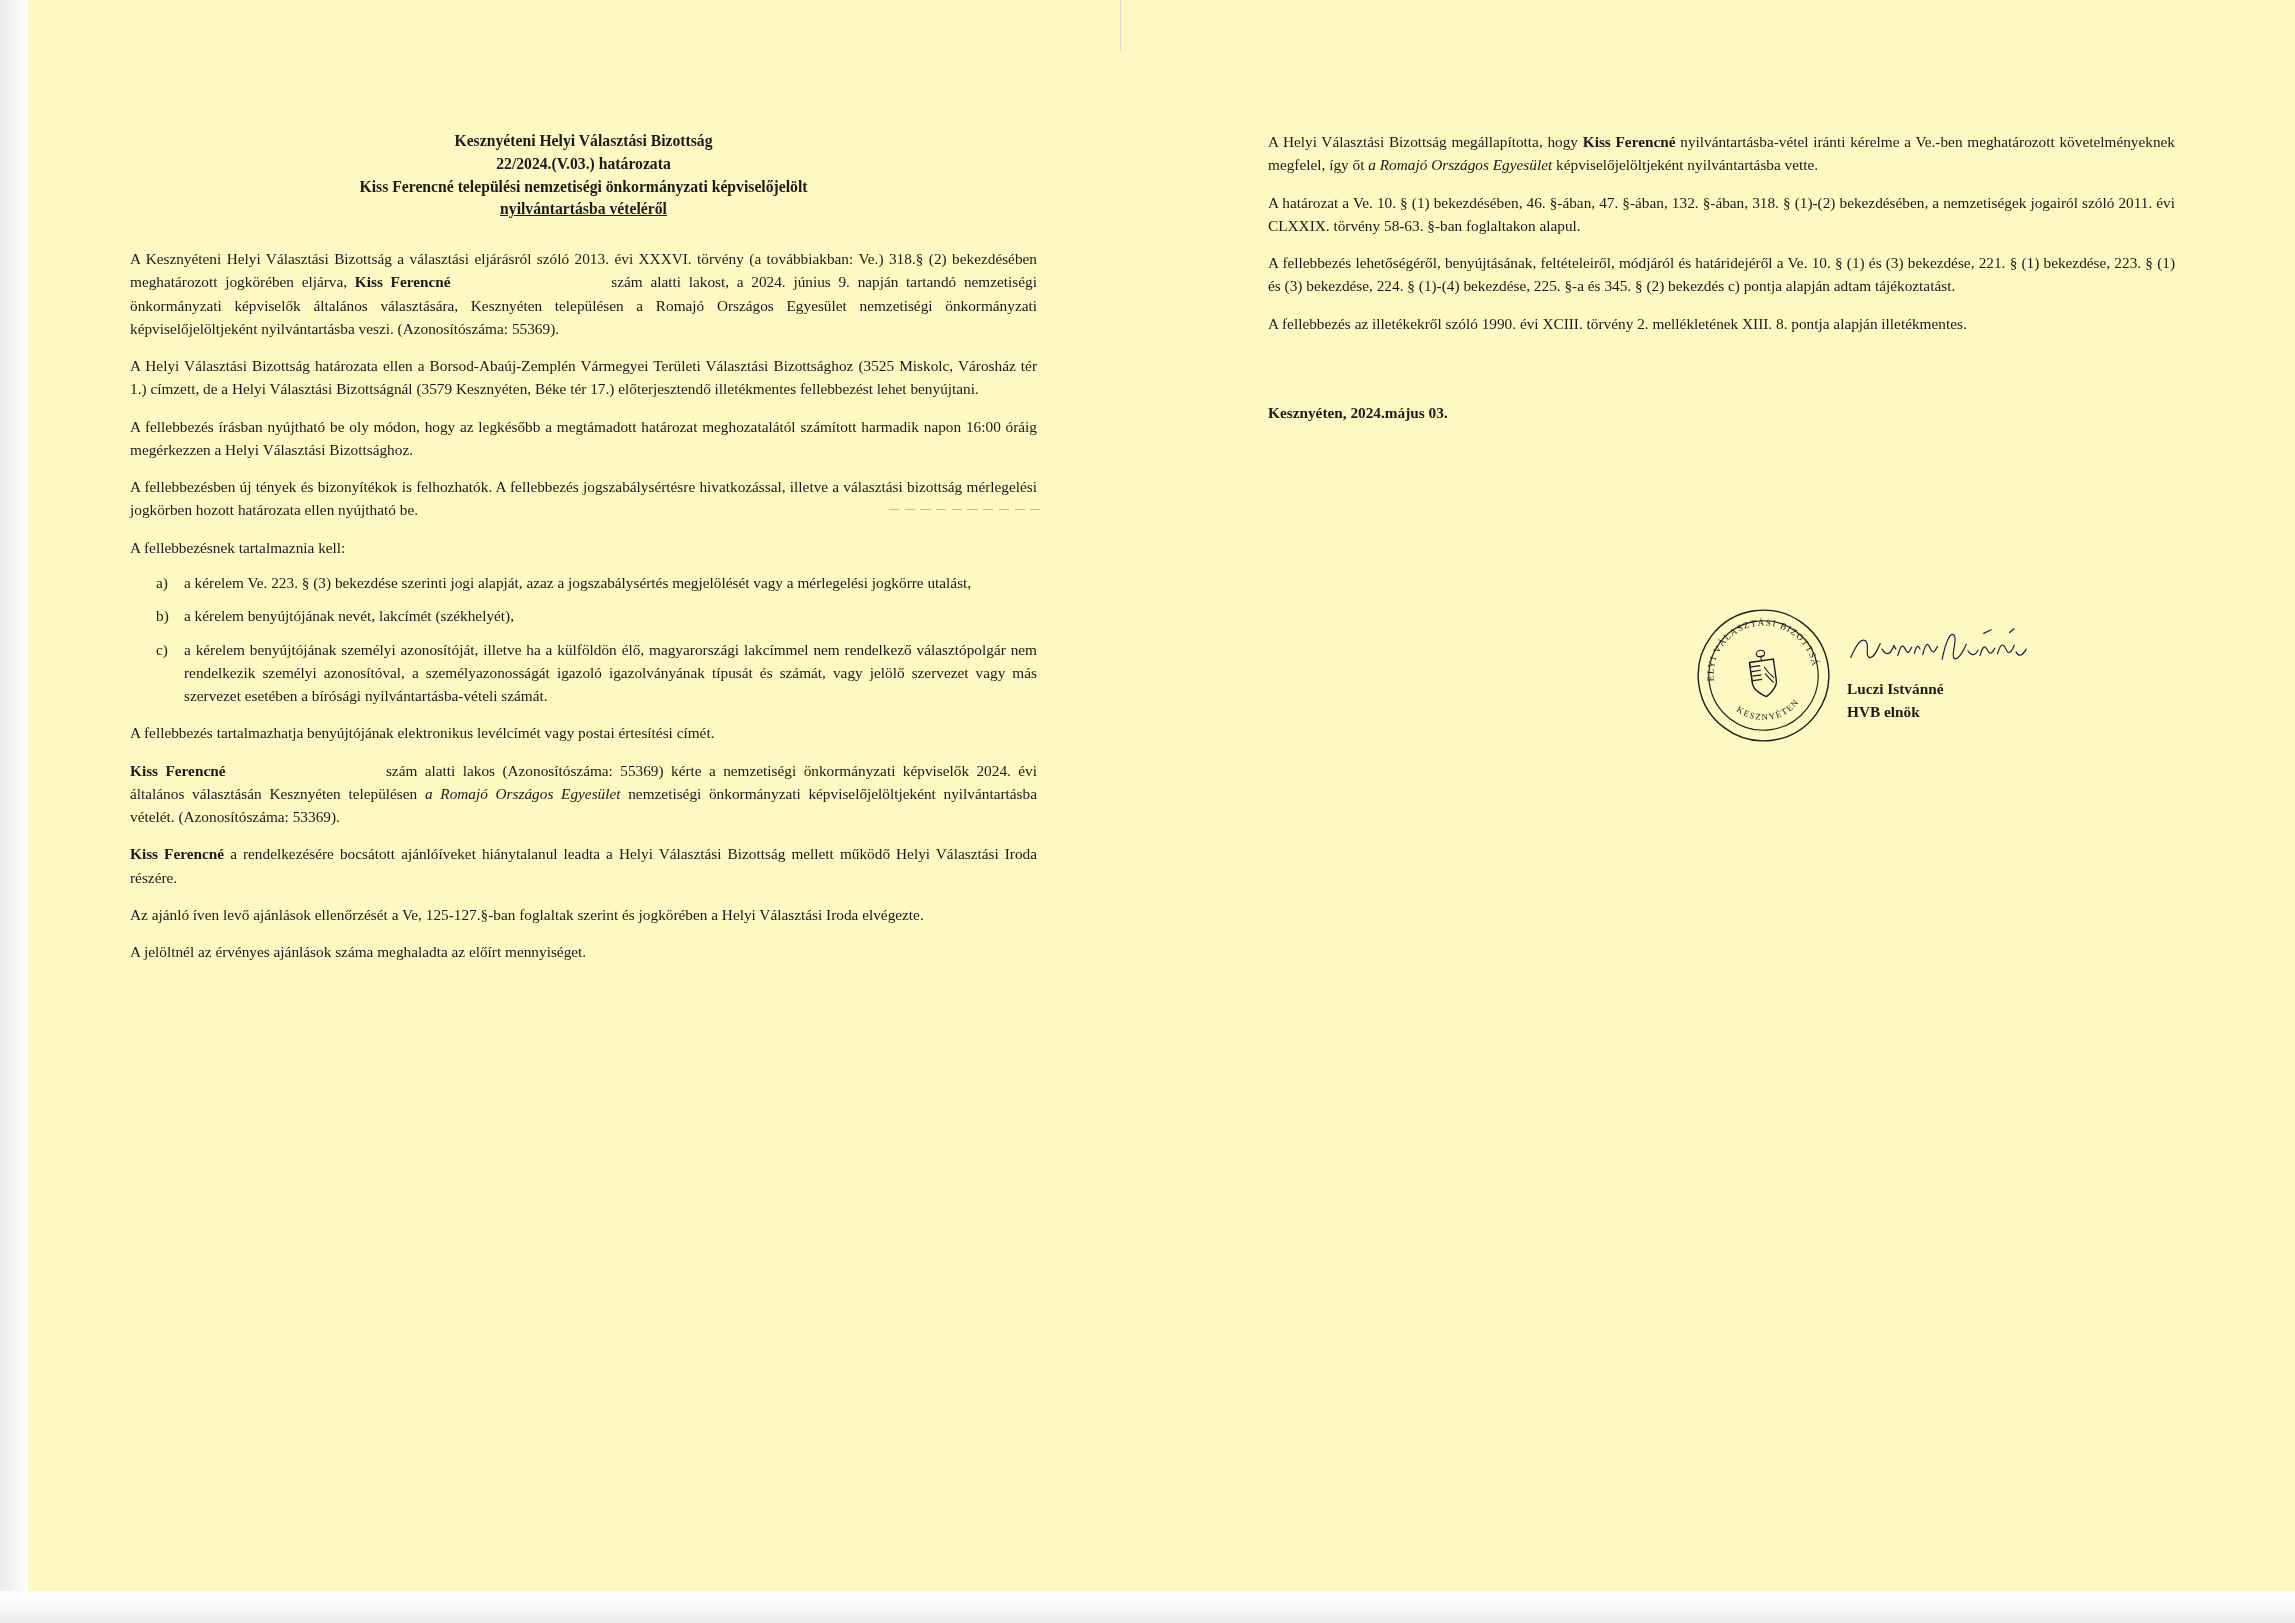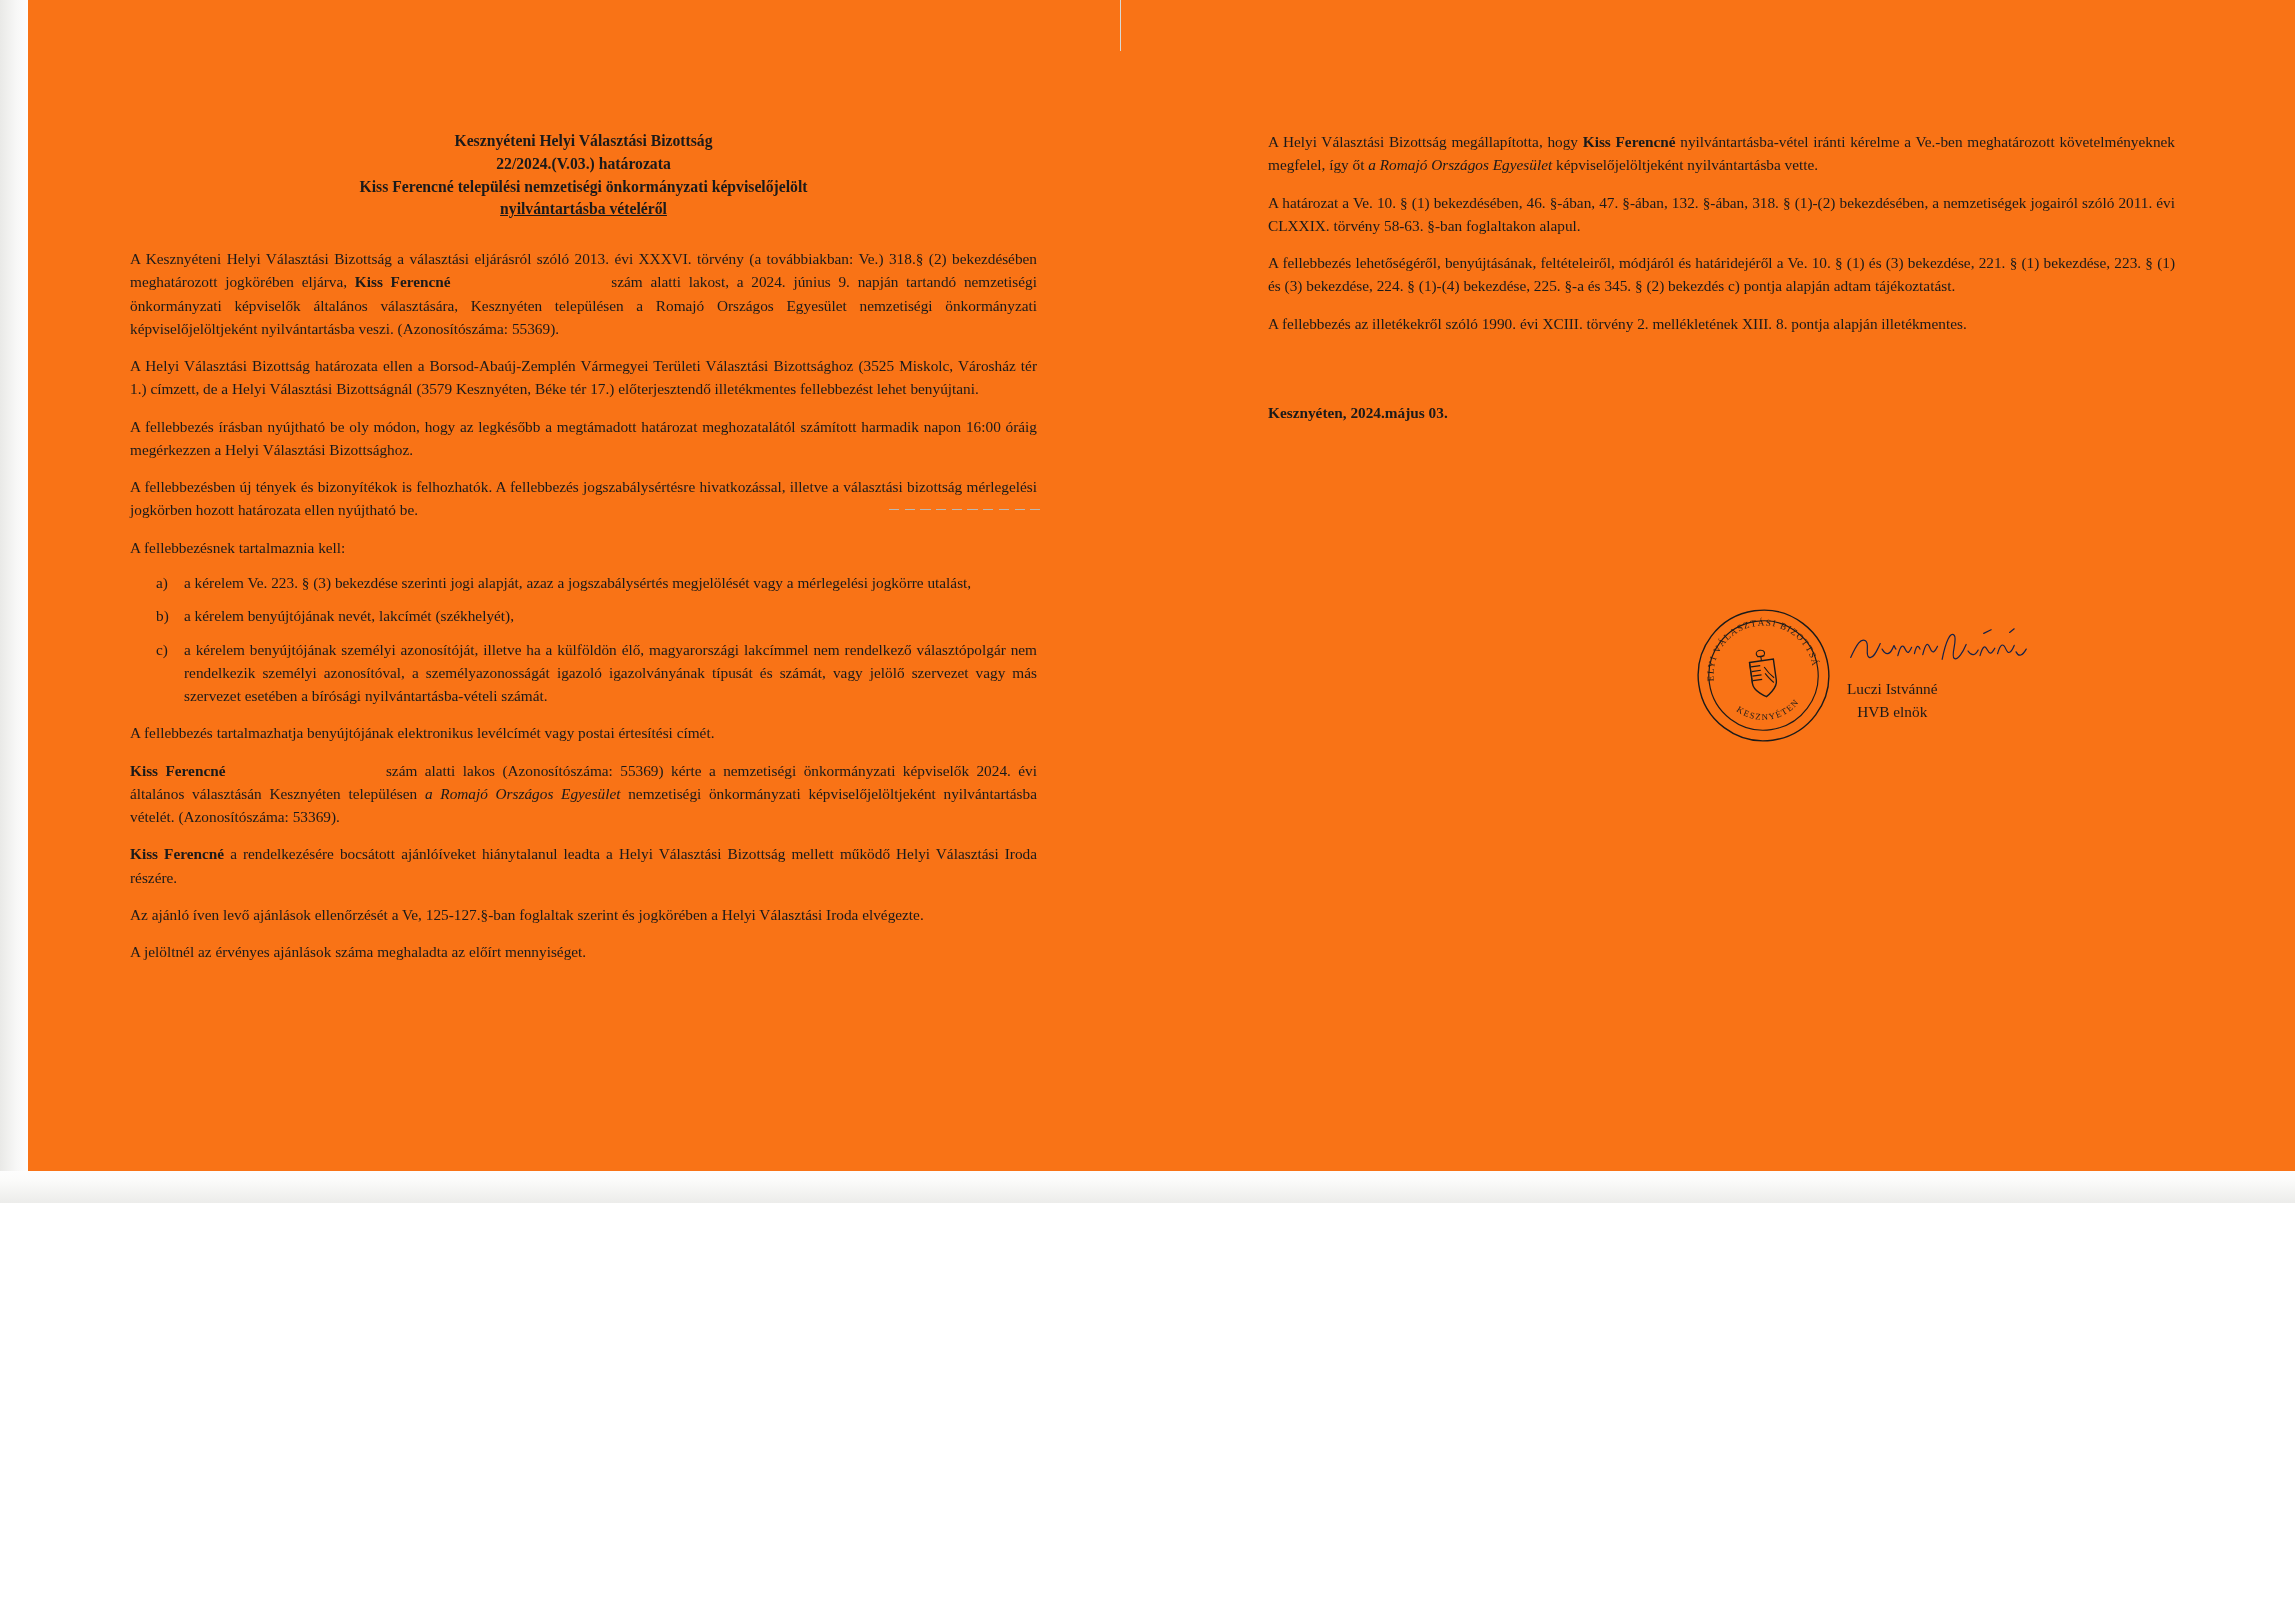--- a/index.html
+++ b/index.html
@@ -8,22 +8,22 @@
     padding: 0;
     background: #ffffff;
   }
   body {
     font-family: "Liberation Serif", serif;
     color: #1a1a1a;
   }
   .page {
     position: relative;
     width: 2295px;
-    height: 1203px;
-    background: #f97316;
+    height: 1623px;
+    background: #fef9c3;
     overflow: hidden;
   }
   
   .scan-edge-left {
     position: absolute;
     left: 0; top: 0;
     width: 28px; height: 1623px;
     background: linear-gradient(90deg, #e9e9e7 0%, #f8f8f7 60%, #fdfdfd 100%);
   }
   .scan-edge-bottom {
@@ -135,24 +135,23 @@
     left: 0;
     top: 9.3px;
     width: 139px;
     height: 139px;
   }
   .stamp svg { display:block; }
   .signer {
     position: absolute;
     left: 153px;
     top: 81px;
-    font-weight: normal;
+    font-weight: bold;
     font-size: 15.3px;
     line-height: 1.5;
-    text-align: center;
   }
   .handwriting {
     position: absolute;
     left: 153px;
     top: 28px;
     width: 194px;
     height: 51px;
   }
   .handwriting svg { display:block; }
 </style>

